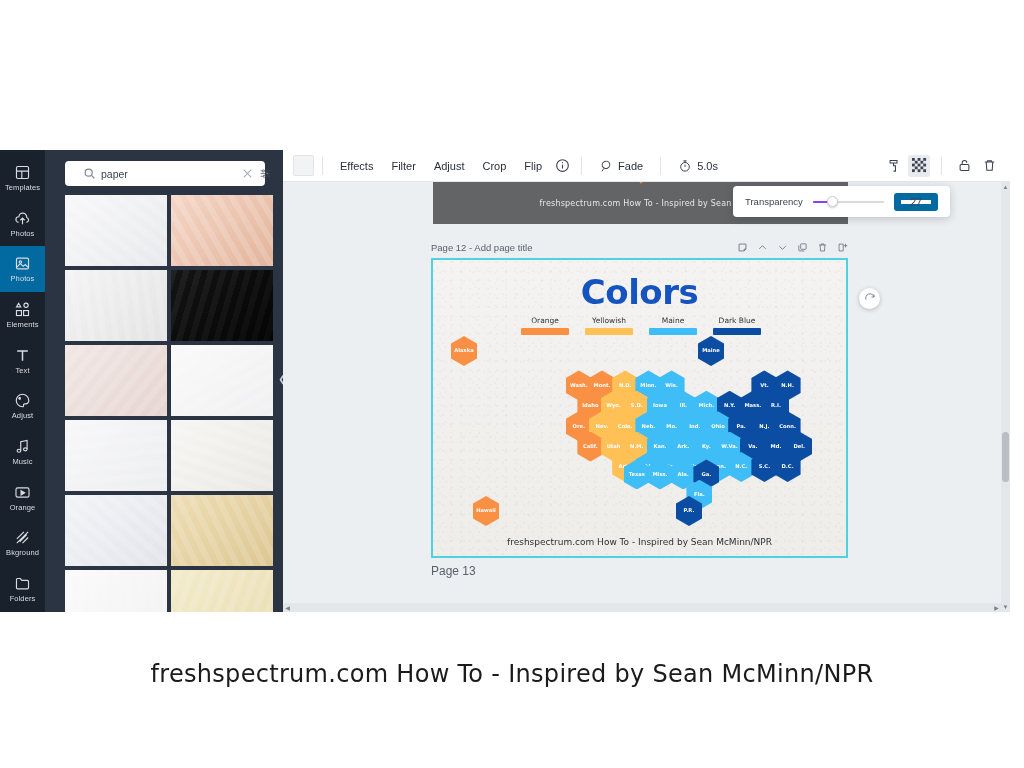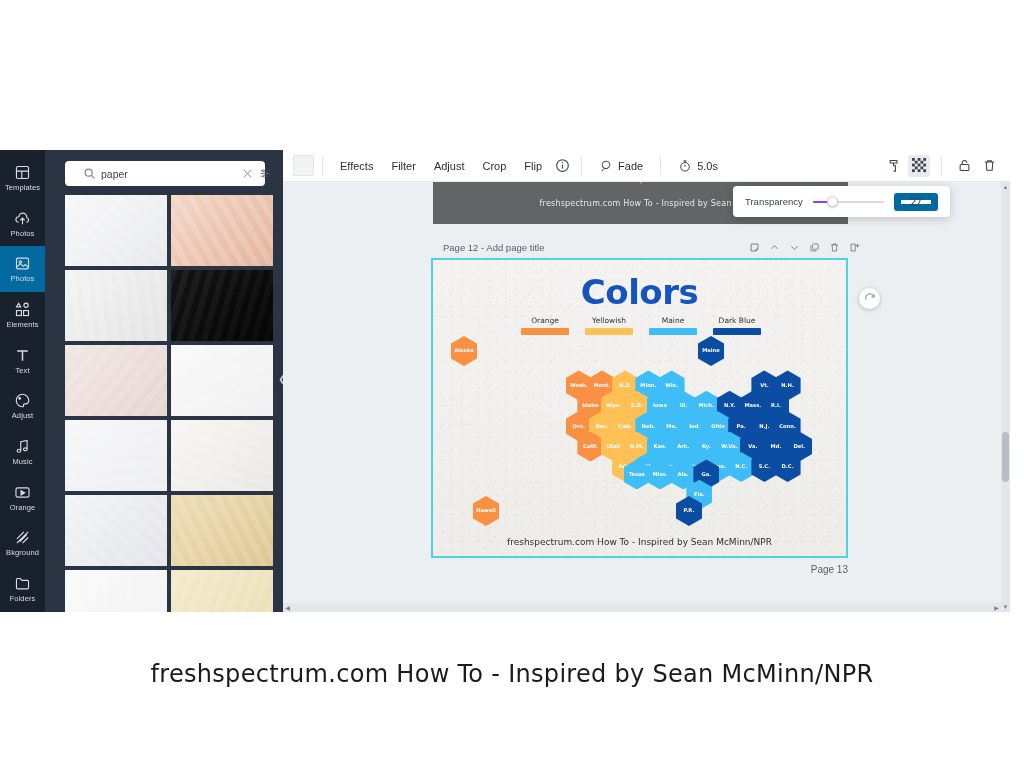--- a/index.html
+++ b/index.html
@@ -119,21 +119,21 @@
     width: 0; height: 0; border-left: 12px solid transparent; border-right: 12px solid transparent;
     border-top: 15px solid #f58220;
   }
   .prev-foot {
     position: absolute; left: 0; right: 0; top: 17px; text-align: center;
     font-size: 8px; color: #e8e8e8; font-family: "DejaVu Sans", sans-serif; letter-spacing: .2px;
   }
 
   .page-head {
     position: absolute; left: 148px; top: 56px; width: 417px; height: 18px;
-    display: flex; align-items: center; margin-left: 12px;
+    display: flex; align-items: center;
   }
   .page-title { font-size: 9.5px; color: #59606c; }
   .page-tools { margin-left: auto; display: flex; gap: 9px; align-items: center; color: #6c7280; }
   .pt { width: 11px; height: 11px; cursor: pointer; }
 
   .slide {
     position: absolute; left: 148px; top: 76px; width: 417px; height: 300px;
     background: #f2f1ef; border: 2px solid #4fd2e0;
     overflow: hidden;
   }
@@ -171,22 +171,22 @@
   .slide-foot {
     position: absolute; left: 0; right: 0; bottom: 9px; text-align: center;
     font-size: 9px; color: #2c3036; font-family: "DejaVu Sans", sans-serif;
   }
   .rotate-handle {
     position: absolute; left: 576px; top: 106px; width: 21px; height: 21px;
     border-radius: 50%; background: #fff; box-shadow: 0 1px 4px rgba(20,25,40,.25);
     display: flex; align-items: center; justify-content: center; color: #7b818c; cursor: pointer;
   }
   .next-page-lbl {
-    position: absolute; left: 148px; top: 382px; width: 417px; text-align: right;
-    font-size: 10px; color: #59606c;
+    position: absolute; left: 148px; top: 382px; width: 417px; text-align: left;
+    font-size: 12px; color: #59606c;
   }
 
   
   .vscroll { position: absolute; right: 0; top: 32px; width: 9px; height: 430px; background: #e4e7ea; }
   .vthumb { position: absolute; right: 1px; top: 250px; width: 7px; height: 50px; background: #b9bec4; border-radius: 4px; }
   .varrow { position: absolute; right: 0; width: 9px; height: 10px; display: flex; align-items: center; justify-content: center; color: #7c828a; font-size: 6px; }
   .hscroll { position: absolute; left: 283px; bottom: 0; width: 718px; height: 9px; background: #e4e7ea; }
 
   
   .caption {

